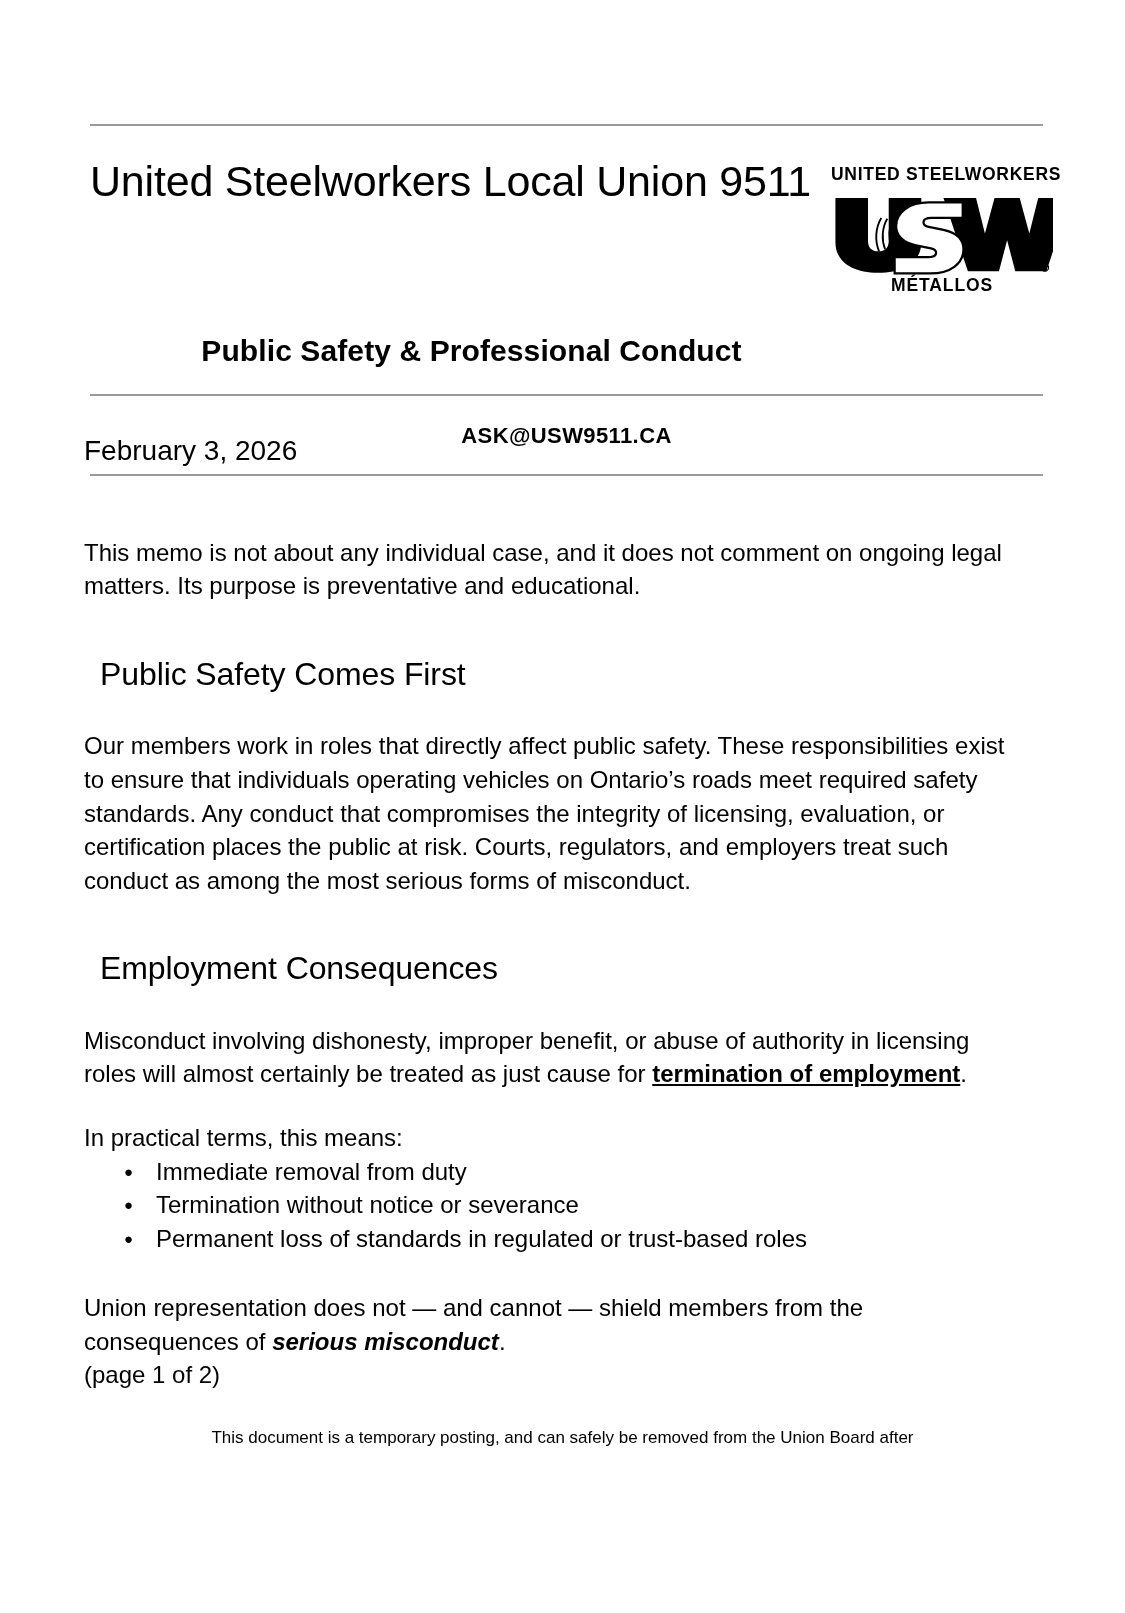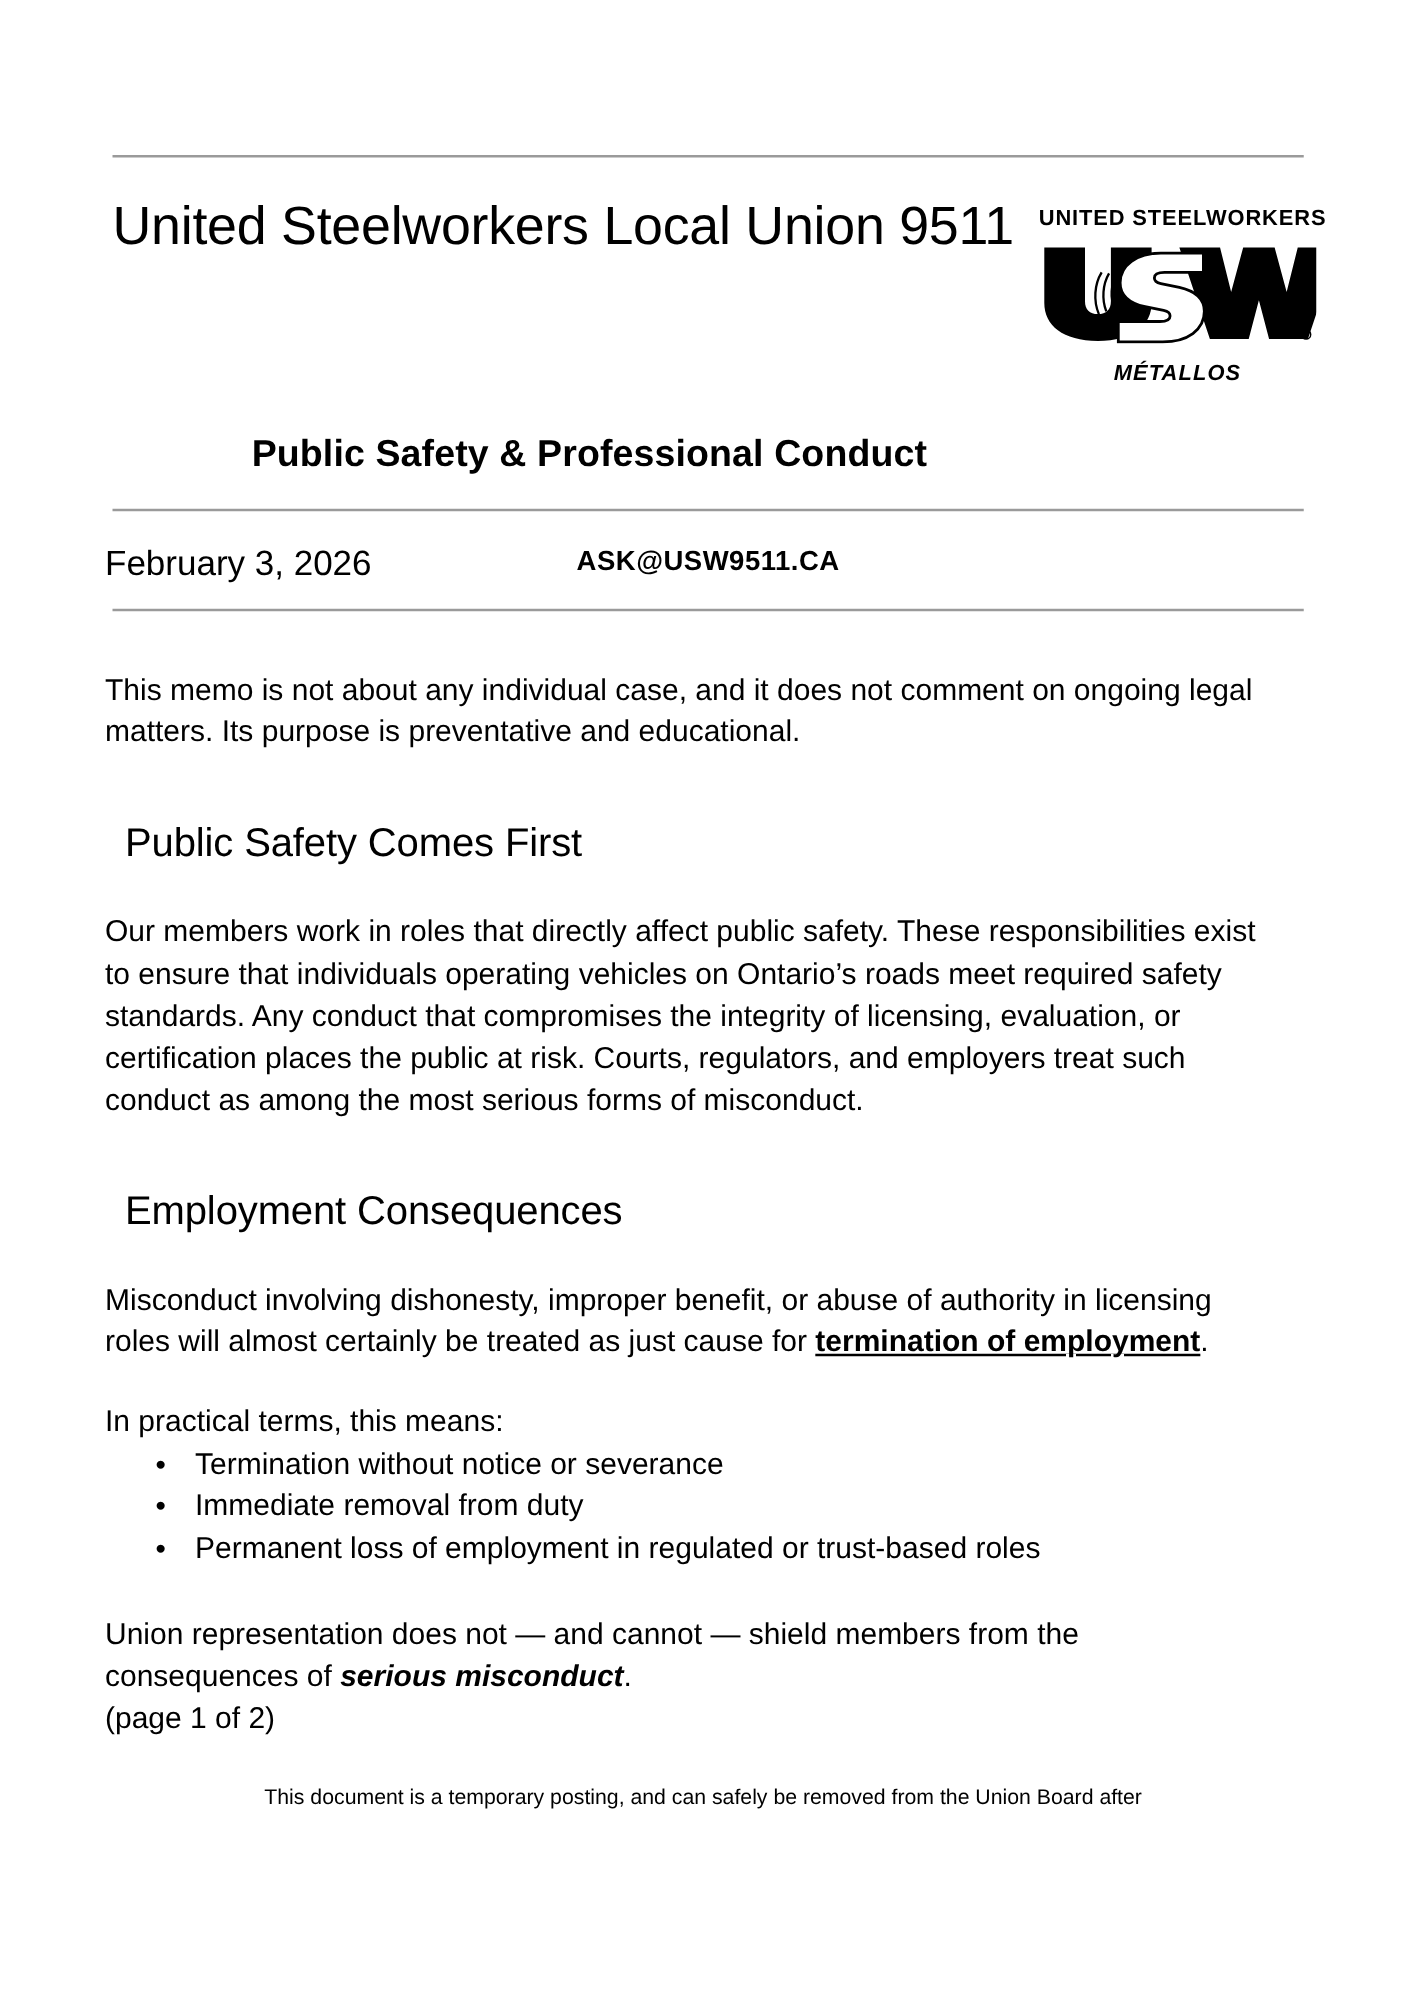--- a/index.html
+++ b/index.html
@@ -83,22 +83,21 @@
   }
   .logo-mark {
     display: block;
     width: 100%;
     height: 80px;
   }
   .logo-bottom {
     font-size: 17.5px;
     font-weight: bold;
     letter-spacing: 0.9px;
-    margin-top: 15px;
-    font-style: italic;
+    margin-top: 2px;
   }
 
   .email-line {
     text-align: center;
     font-size: 22px;
     font-weight: bold;
     letter-spacing: 0.4px;
     padding-top: 27px;
     padding-bottom: 25px;
   }
@@ -251,23 +250,23 @@
 
     <div class="gap-sm"></div>
 
     <p class="para"><span>Misconduct involving dishonesty, improper benefit, or abuse of authority in licensing roles will almost certainly be treated as just cause for </span><span class="u-bold">termination of employment</span><span>.</span></p>
 
     <div class="gap-md"></div>
 
     <p class="para">In practical terms, this means:</p>
 
     <ul class="bullets">
+      <li>Immediate removal from duty</li>
       <li>Termination without notice or severance</li>
-      <li>Immediate removal from duty</li>
-      <li>Permanent loss of employment in regulated or trust-based roles</li>
+      <li>Permanent loss of standards in regulated or trust-based roles</li>
     </ul>
 
     <div class="gap-lg"></div>
 
     <p class="para"><span>Union representation does not — and cannot — shield members from the consequences of </span><span class="bi">serious misconduct</span><span>.</span></p>
 
     <p class="para">(page 1 of 2)</p>
   </div>
 
   <div class="footer">

